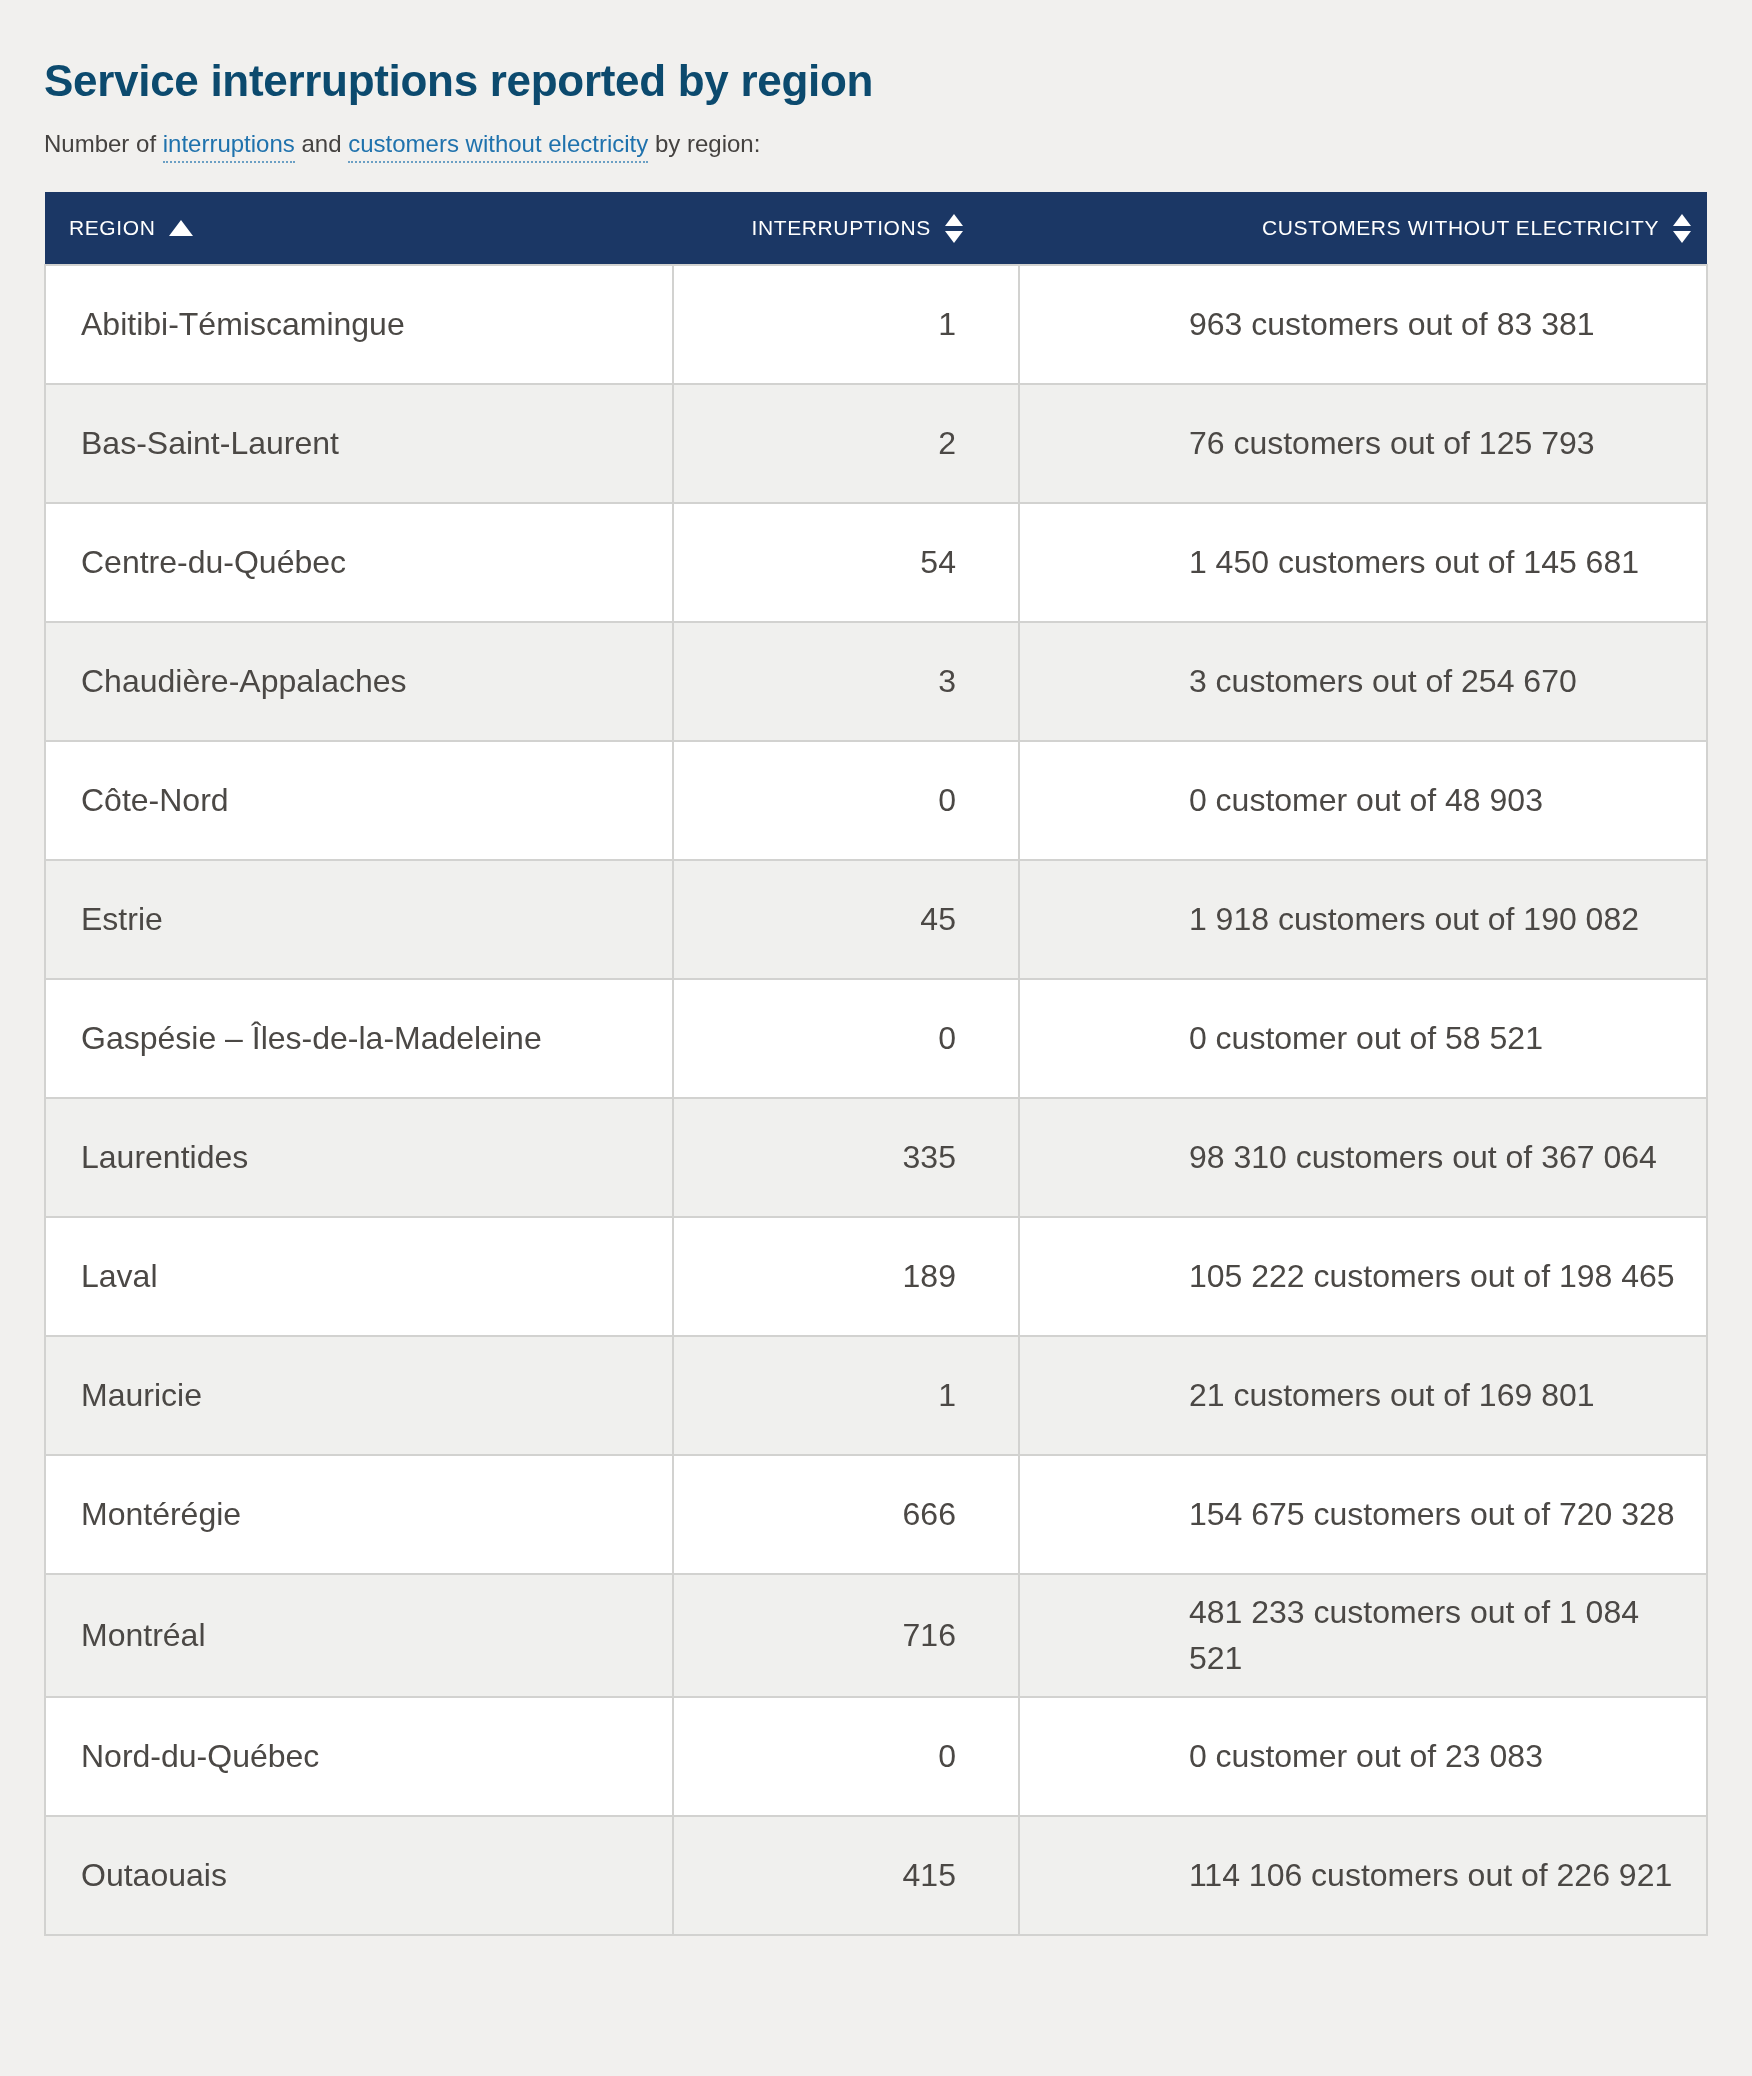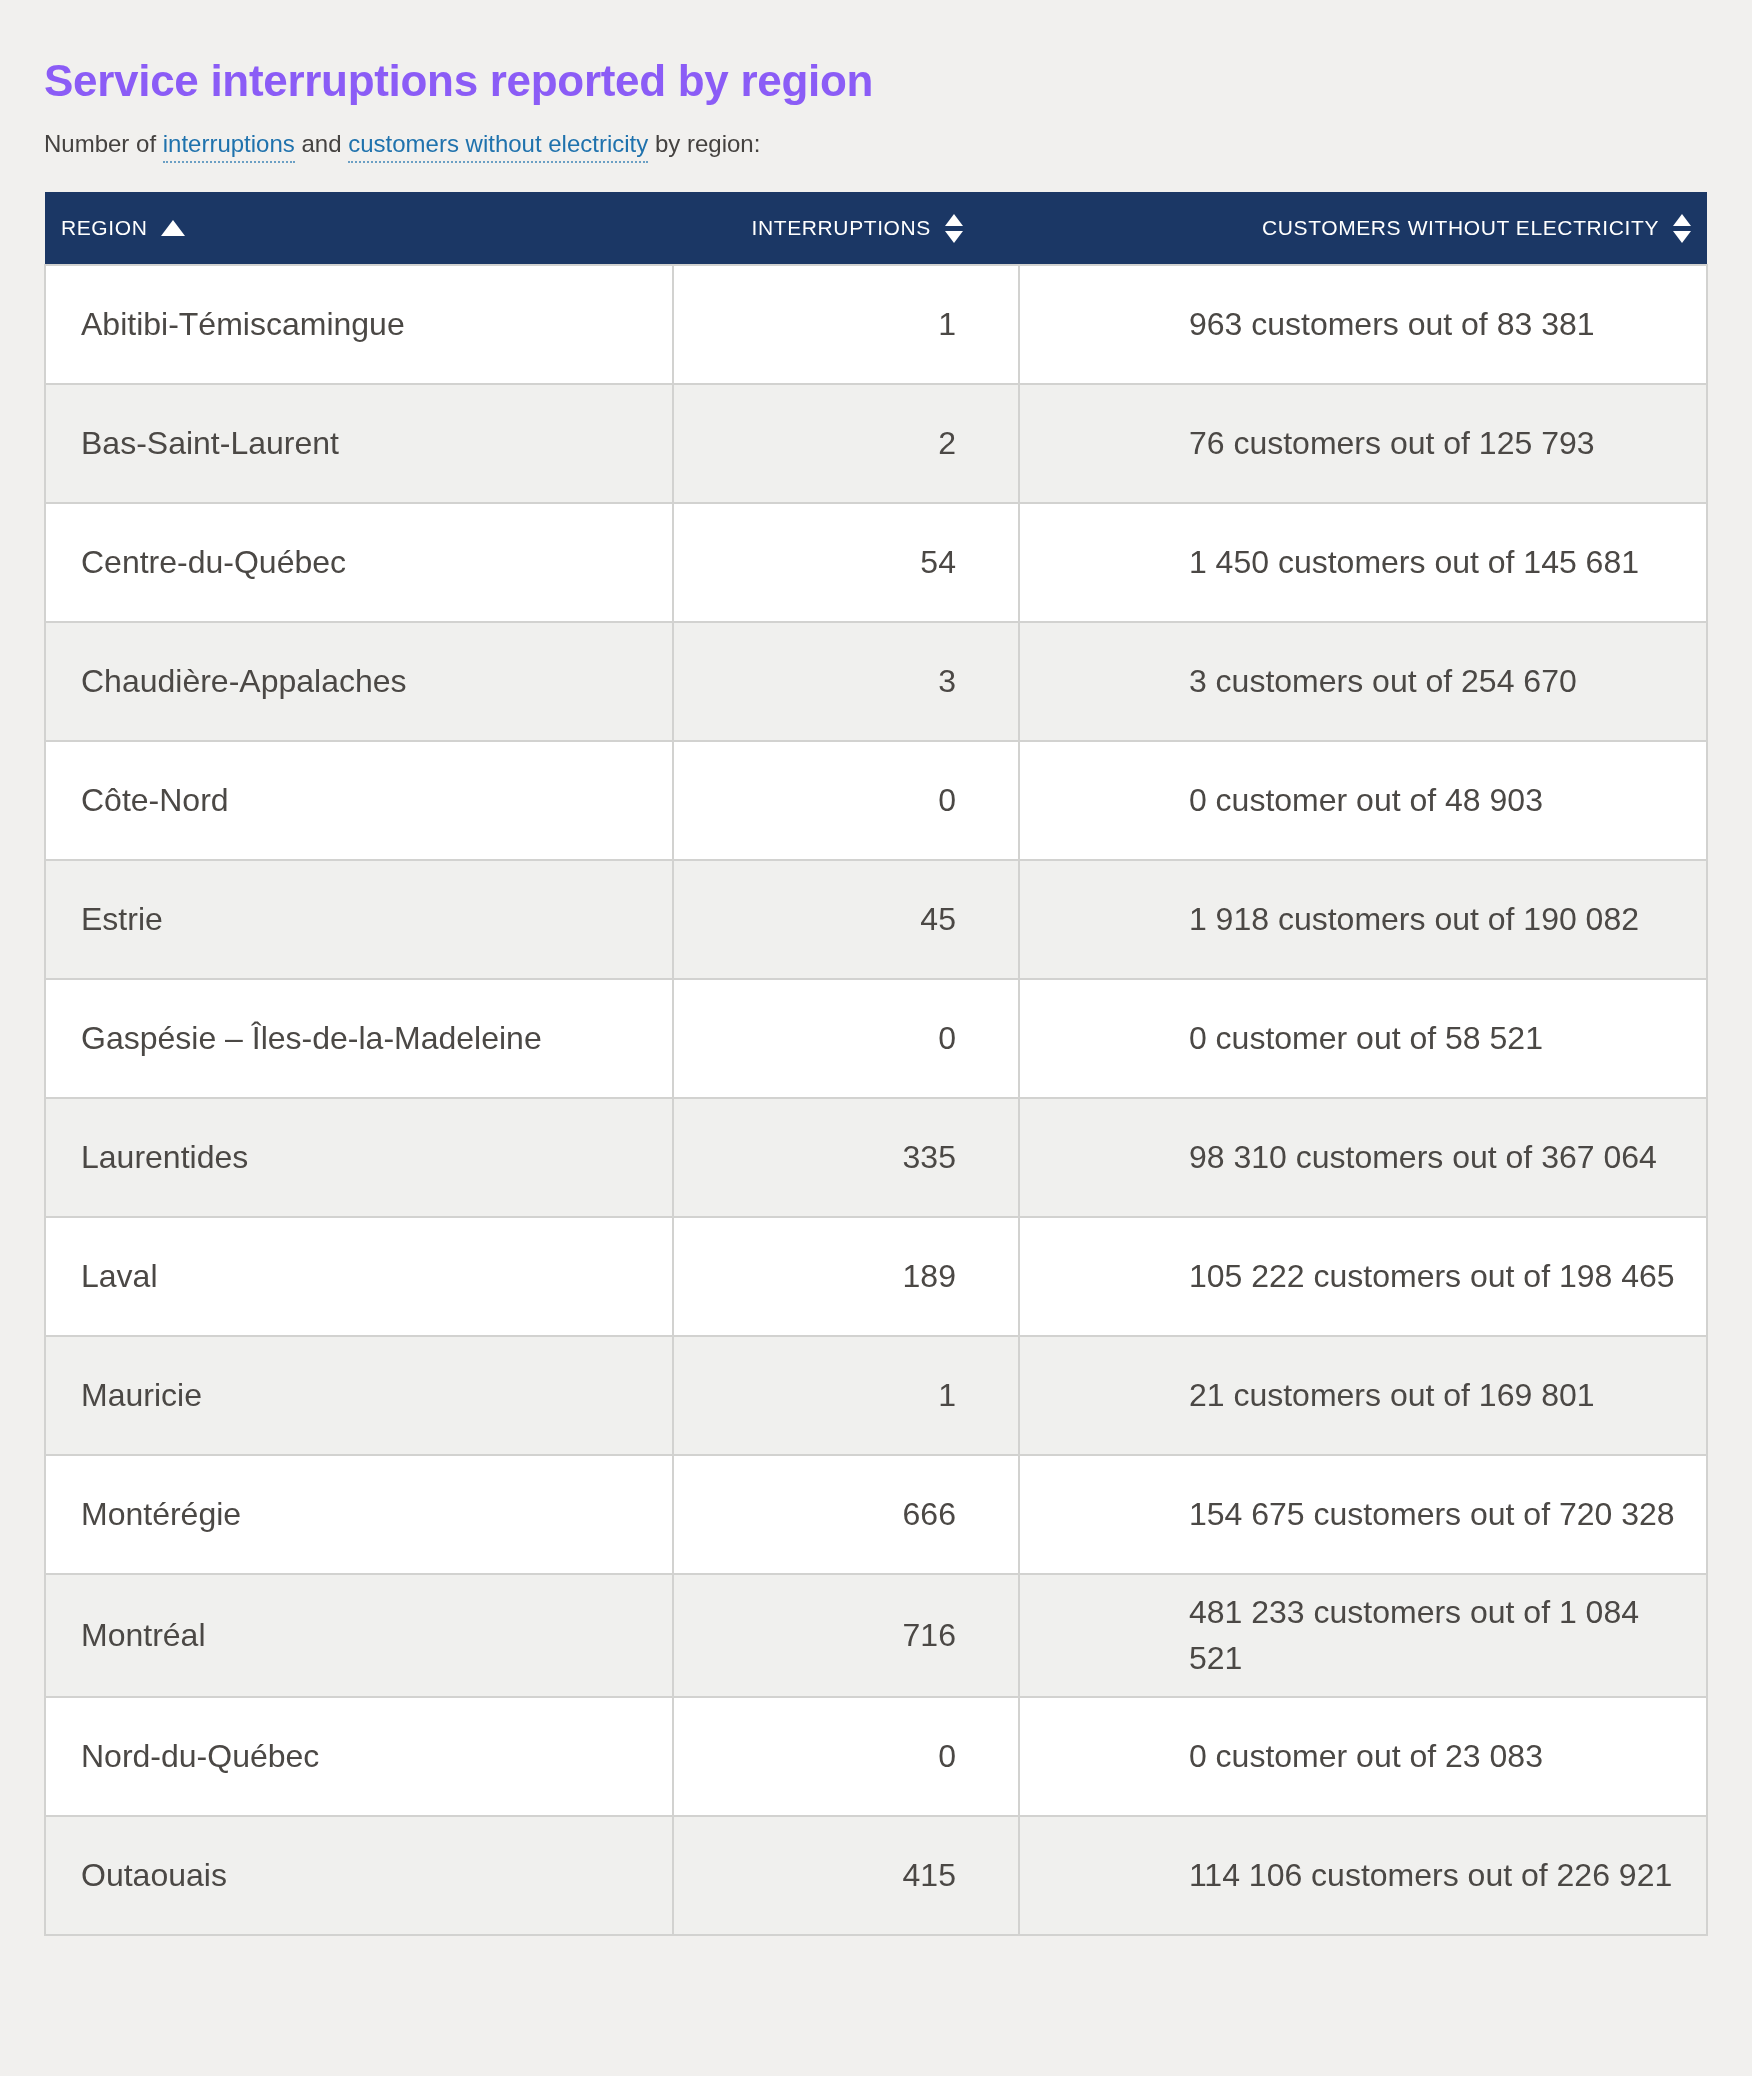--- a/index.html
+++ b/index.html
@@ -9,21 +9,21 @@
     font-family:"Liberation Sans", sans-serif;
     color:#4b4845;
     box-sizing:border-box;
   }
   .wrap{padding:50px 44px 0 44px;}
 
   h1{
     margin:6px 0 0 0;
     font-size:44px;
     font-weight:700;
-    color:#8b5cf6;
+    color:#0c4a6e;
     letter-spacing:-0.3px;
   }
   .subtitle{
     margin-top:24px;
     font-size:24px;
     color:#454240;
   }
   .dotted-link{
     color:#1f72ad;
     text-decoration:none;
@@ -46,21 +46,21 @@
     background:#1b3765;
     color:#ffffff;
     height:72px;
     font-size:21px;
     font-weight:400;
     letter-spacing:0.6px;
     cursor:pointer;
     padding:0;
   }
   .th-inner{display:flex;align-items:center;gap:14px;}
-  .th-left{justify-content:flex-start;padding-left:16px;}
+  .th-left{justify-content:flex-start;padding-left:24px;}
   .th-right{justify-content:flex-end;}
   .th-pad-num{padding-right:56px;}
   .th-pad-cust{padding-right:16px;}
 
   .arr-up-big{
     width:0;height:0;
     border-left:12px solid transparent;
     border-right:12px solid transparent;
     border-bottom:16px solid #ffffff;
   }

